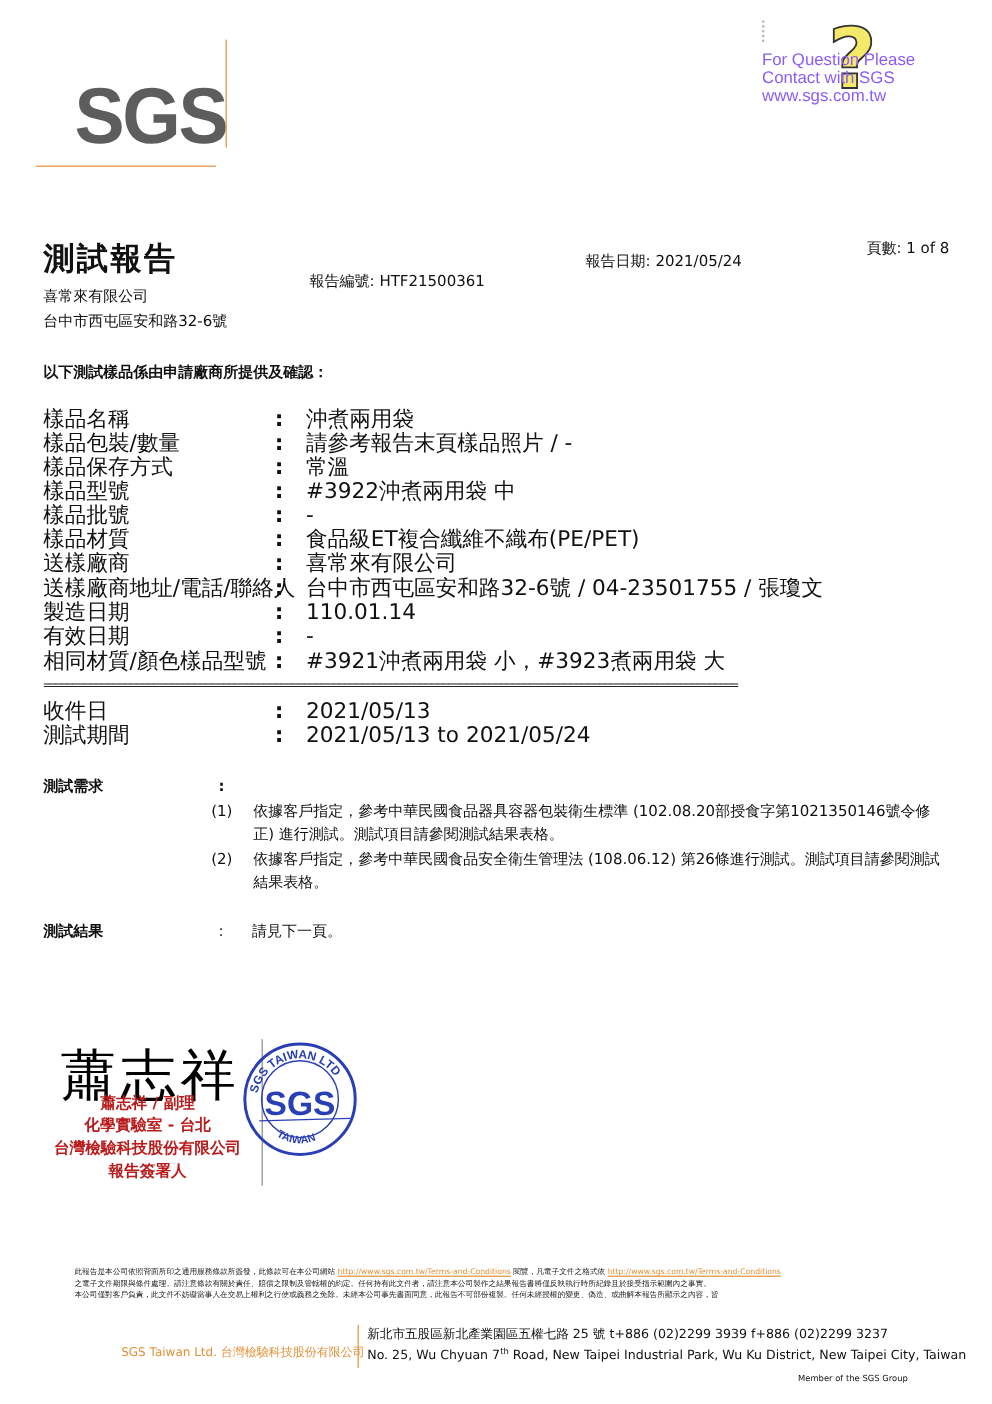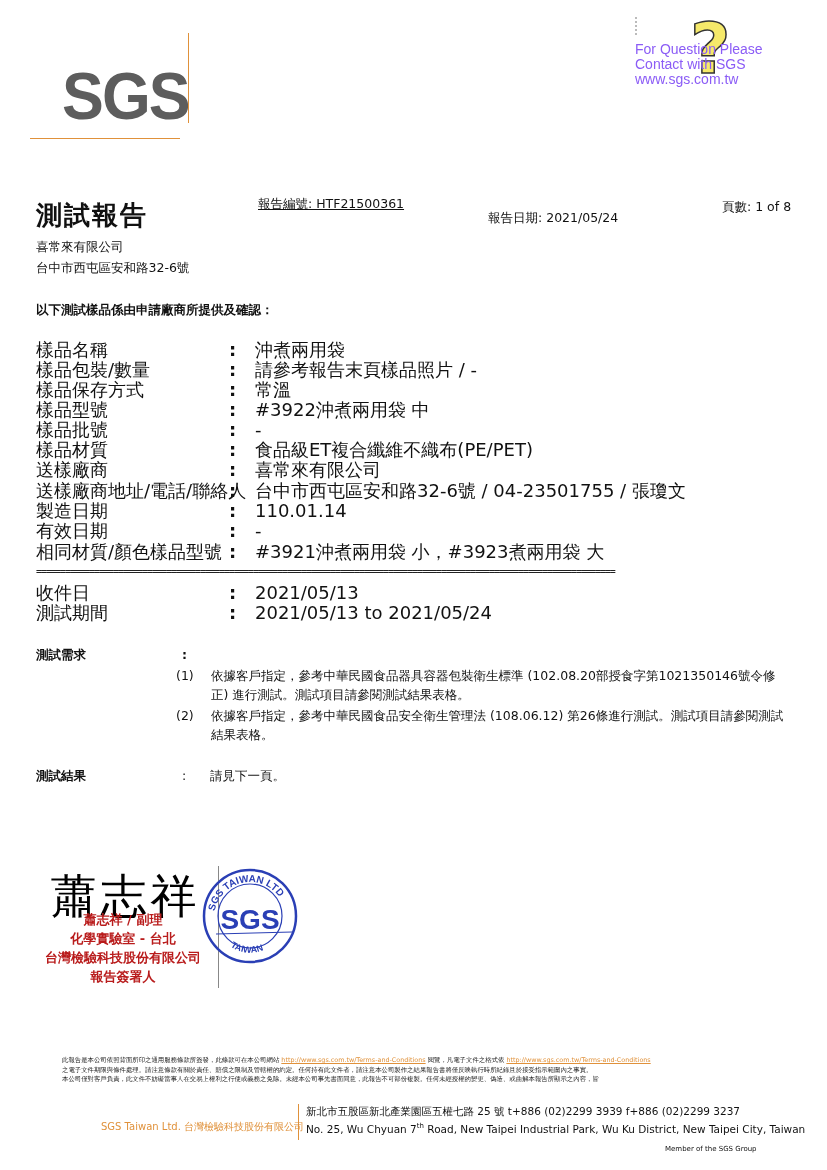--- a/index.html
+++ b/index.html
@@ -13,21 +13,21 @@
                transform: scaleX(0.95); transform-origin: left; }
   .logo-hline { position: absolute; left: -32px; top: 83px; width: 150px; height: 1px; background: #e0913a; }
   .logo-vline { position: absolute; left: 126px; top: -22px; width: 1px; height: 90px; background: #e0913a; }
   
   .contact { left: 635px; top: 42px; font-family: "Liberation Sans", sans-serif; font-size: 14px; line-height: 15px; color: #8b5cf6; }
   .qmark { position: absolute; left: 690px; top: 14px; font-family: "DejaVu Sans", sans-serif; font-weight: bold; font-size: 70px;
            color: #f5e96a; -webkit-text-stroke: 1.5px #333; line-height: 70px; }
   .tiny-marks { left: 635px; top: 17px; width: 3px; height: 18px; border-left: 2px dotted #bbb; }
   
   .title { left: 36px; top: 198px; font-size: 26px; font-weight: bold; letter-spacing: 2px; }
-  .report-no { left: 258px; top: 196px; font-size: 12.5px; text-decoration: underline; }
+  .report-no { left: 258px; top: 226px; font-size: 12.5px; }
   .report-date { left: 488px; top: 210px; font-size: 12.5px; }
   .page-no { left: 722px; top: 199px; font-size: 12.5px; }
   .client-name { left: 36px; top: 239px; font-size: 12.5px; }
   .client-addr { left: 36px; top: 260px; font-size: 12.5px; }
   .intro { left: 36px; top: 302px; font-size: 12.5px; font-weight: bold; }
   
   .row { position: absolute; left: 36px; height: 20px; font-size: 18px; line-height: 20px; width: 780px; }
   .row .lbl { position: absolute; left: 0; }
   .row .colon { position: absolute; left: 193px; font-weight: bold; }
   .row .val { position: absolute; left: 219px; white-space: nowrap; }

